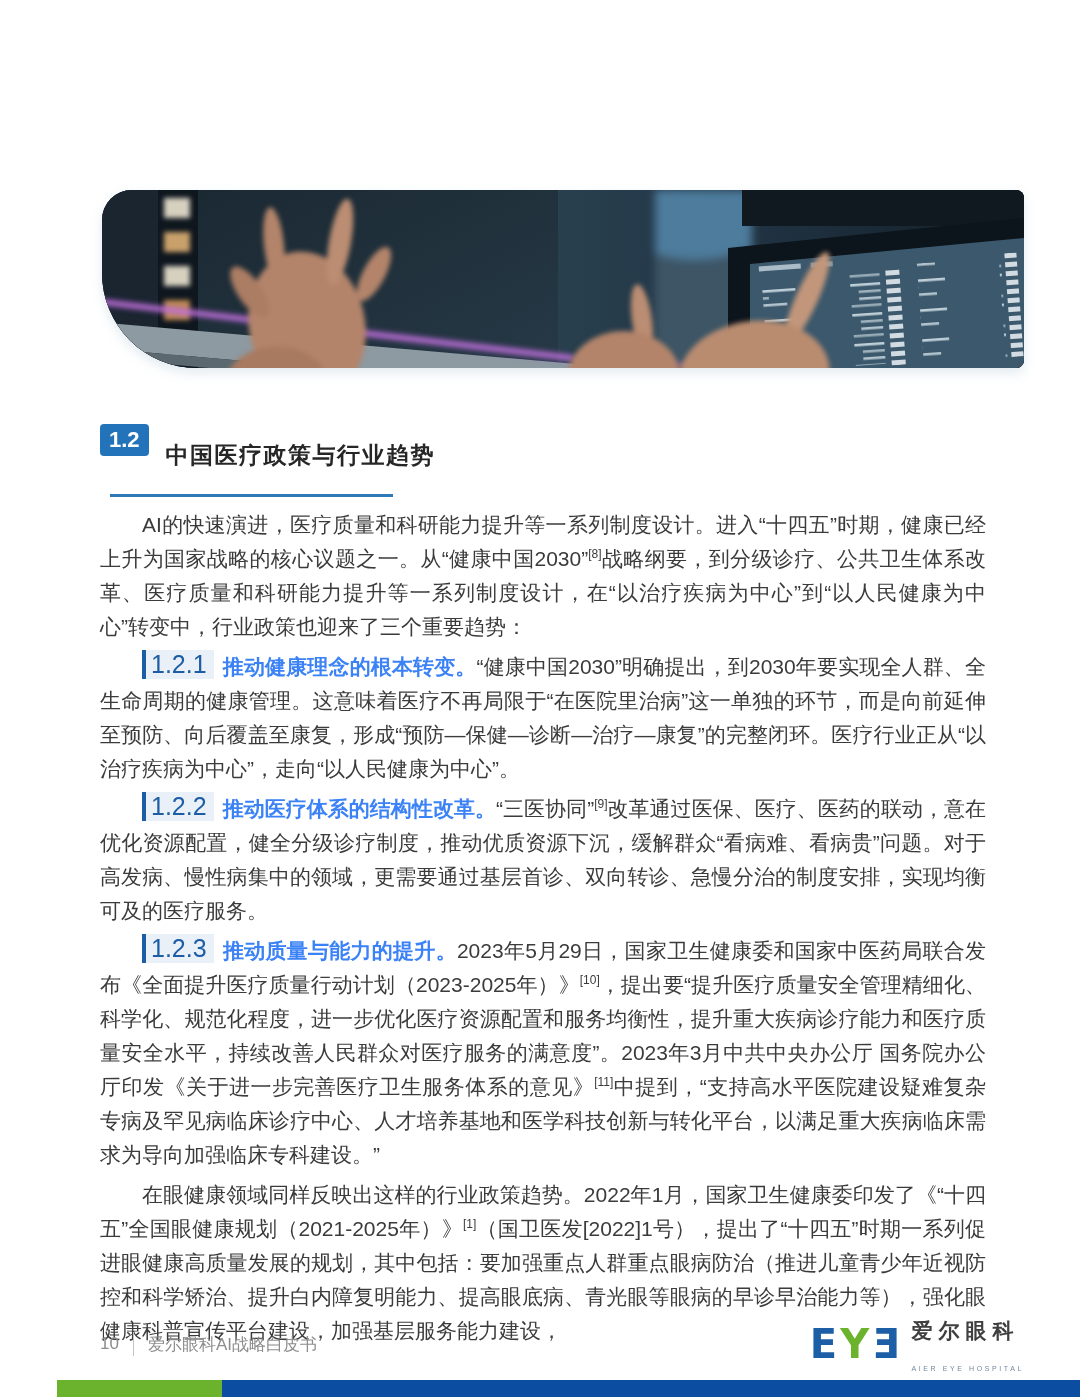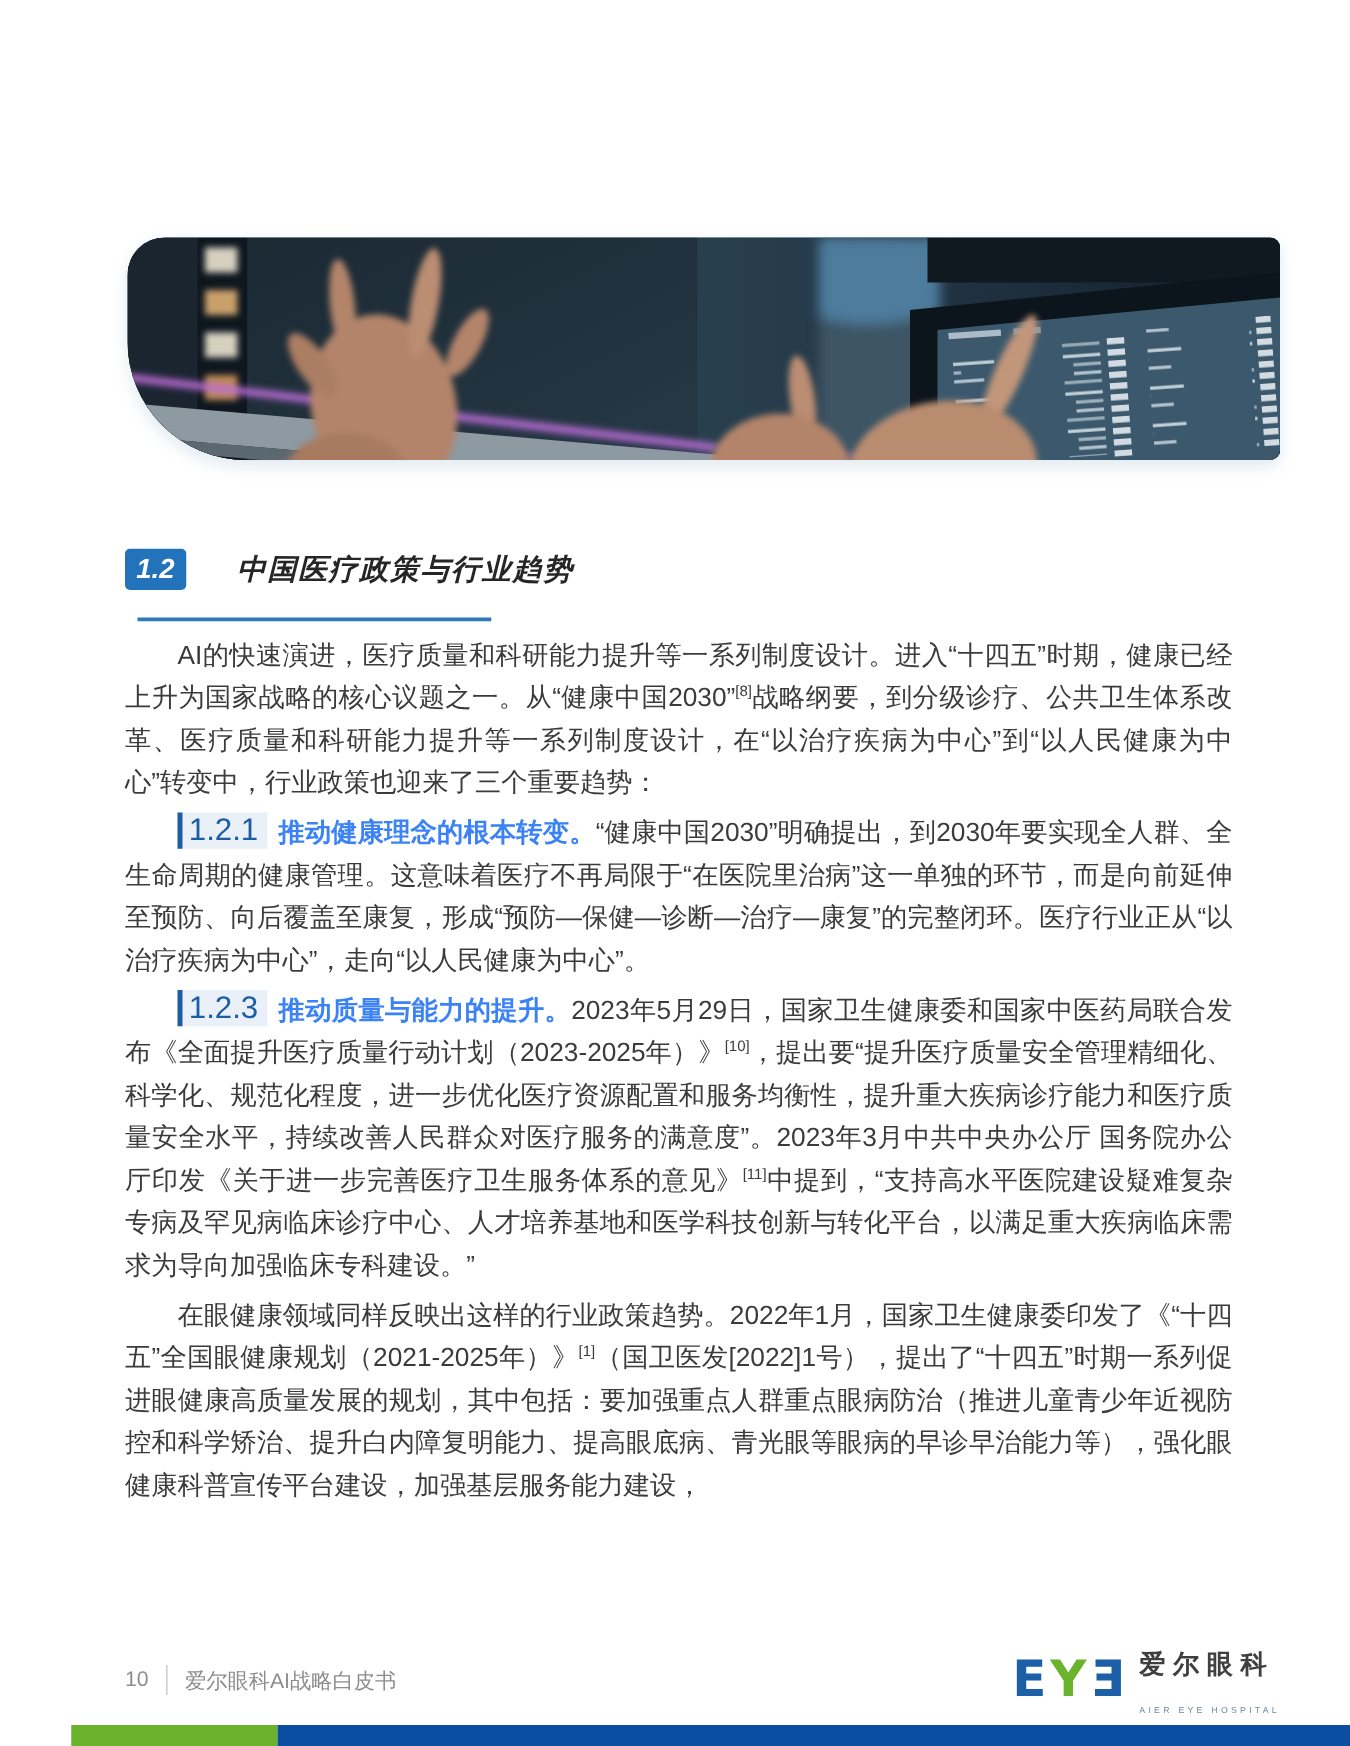--- a/index.html
+++ b/index.html
@@ -9,21 +9,21 @@
   }
   
   .hero{
     position:absolute;left:102px;top:190px;width:922px;height:178px;
     border-radius:30px 8px 8px 95px;overflow:hidden;background:#22333e;
     box-shadow:0 5px 12px rgba(150,180,200,0.28);
   }
   .hero svg{display:block;width:100%;height:100%;}
   
   .content{position:absolute;left:100px;top:424px;width:886px;color:#3b3b3b;}
-  .heading-row{display:flex;align-items:center;gap:25px;font-style:italic;}
+  .heading-row{display:flex;align-items:flex-start;gap:1px;}
   .badge{
     background:#2273b9;color:#ffffff;font-size:22px;font-weight:600;
     padding:3px 9px;border-radius:4px;line-height:1.2;
   }
   .section-title{font-size:23px;font-weight:600;color:#262626;margin:16px;letter-spacing:1.5px;}
   .heading-underline{width:283px;height:3px;background:#2e79b7;margin:7px 0 0 10px;}
   .para{
     font-size:21px;line-height:34px;text-align:justify;text-indent:2em;
     margin:6px 0 0 0;
   }
@@ -156,20 +156,21 @@
     <div class="heading-row">
       <span class="badge">1.2</span>
       <h1 class="section-title">中国医疗政策与行业趋势</h1>
     </div>
     <div class="heading-underline"></div>
 
     <p class="para first"><span>AI的快速演进，医疗质量和科研能力提升等一系列制度设计。进入“十四五”时期，健康已经上升为国家战略的核心议题之一。从“健康中国2030”</span><sup class="ref">[8]</sup><span>战略纲要，到分级诊疗、公共卫生体系改革、医疗质量和科研能力提升等一系列制度设计，在“以治疗疾病为中心”到“以人民健康为中心”转变中，行业政策也迎来了三个重要趋势：</span></p>
 
     <p class="para"><span class="subnum">1.2.1</span><span class="subhead">推动健康理念的根本转变。</span><span>“健康中国2030”明确提出，到2030年要实现全人群、全生命周期的健康管理。这意味着医疗不再局限于“在医院里治病”这一单独的环节，而是向前延伸至预防、向后覆盖至康复，形成“预防—保健—诊断—治疗—康复”的完整闭环。医疗行业正从“以治疗疾病为中心”，走向“以人民健康为中心”。</span></p>
 
+    <p class="para"><span class="subnum">1.2.2</span><span class="subhead">推动医疗体系的结构性改革。</span><span>“三医协同”</span><sup class="ref">[9]</sup><span>改革通过医保、医疗、医药的联动，意在优化资源配置，健全分级诊疗制度，推动优质资源下沉，缓解群众“看病难、看病贵”问题。对于高发病、慢性病集中的领域，更需要通过基层首诊、双向转诊、急慢分治的制度安排，实现均衡可及的医疗服务。</span></p>
 
     <p class="para"><span class="subnum">1.2.3</span><span class="subhead">推动质量与能力的提升。</span><span>2023年5月29日，国家卫生健康委和国家中医药局联合发布《全面提升医疗质量行动计划（2023-2025年）》</span><sup class="ref">[10]</sup><span>，提出要“提升医疗质量安全管理精细化、科学化、规范化程度，进一步优化医疗资源配置和服务均衡性，提升重大疾病诊疗能力和医疗质量安全水平，持续改善人民群众对医疗服务的满意度”。2023年3月中共中央办公厅 国务院办公厅印发《关于进一步完善医疗卫生服务体系的意见》</span><sup class="ref">[11]</sup><span>中提到，“支持高水平医院建设疑难复杂专病及罕见病临床诊疗中心、人才培养基地和医学科技创新与转化平台，以满足重大疾病临床需求为导向加强临床专科建设。”</span></p>
 
     <p class="para"><span>在眼健康领域同样反映出这样的行业政策趋势。2022年1月，国家卫生健康委印发了《“十四五”全国眼健康规划（2021-2025年）》</span><sup class="ref">[1]</sup><span>（国卫医发[2022]1号），提出了“十四五”时期一系列促进眼健康高质量发展的规划，其中包括：要加强重点人群重点眼病防治（推进儿童青少年近视防控和科学矫治、提升白内障复明能力、提高眼底病、青光眼等眼病的早诊早治能力等），强化眼健康科普宣传平台建设，加强基层服务能力建设，</span></p>
 
   </div>
 
   <div class="footer">
     <div class="footer-left">
       <span class="page-num">10</span>

